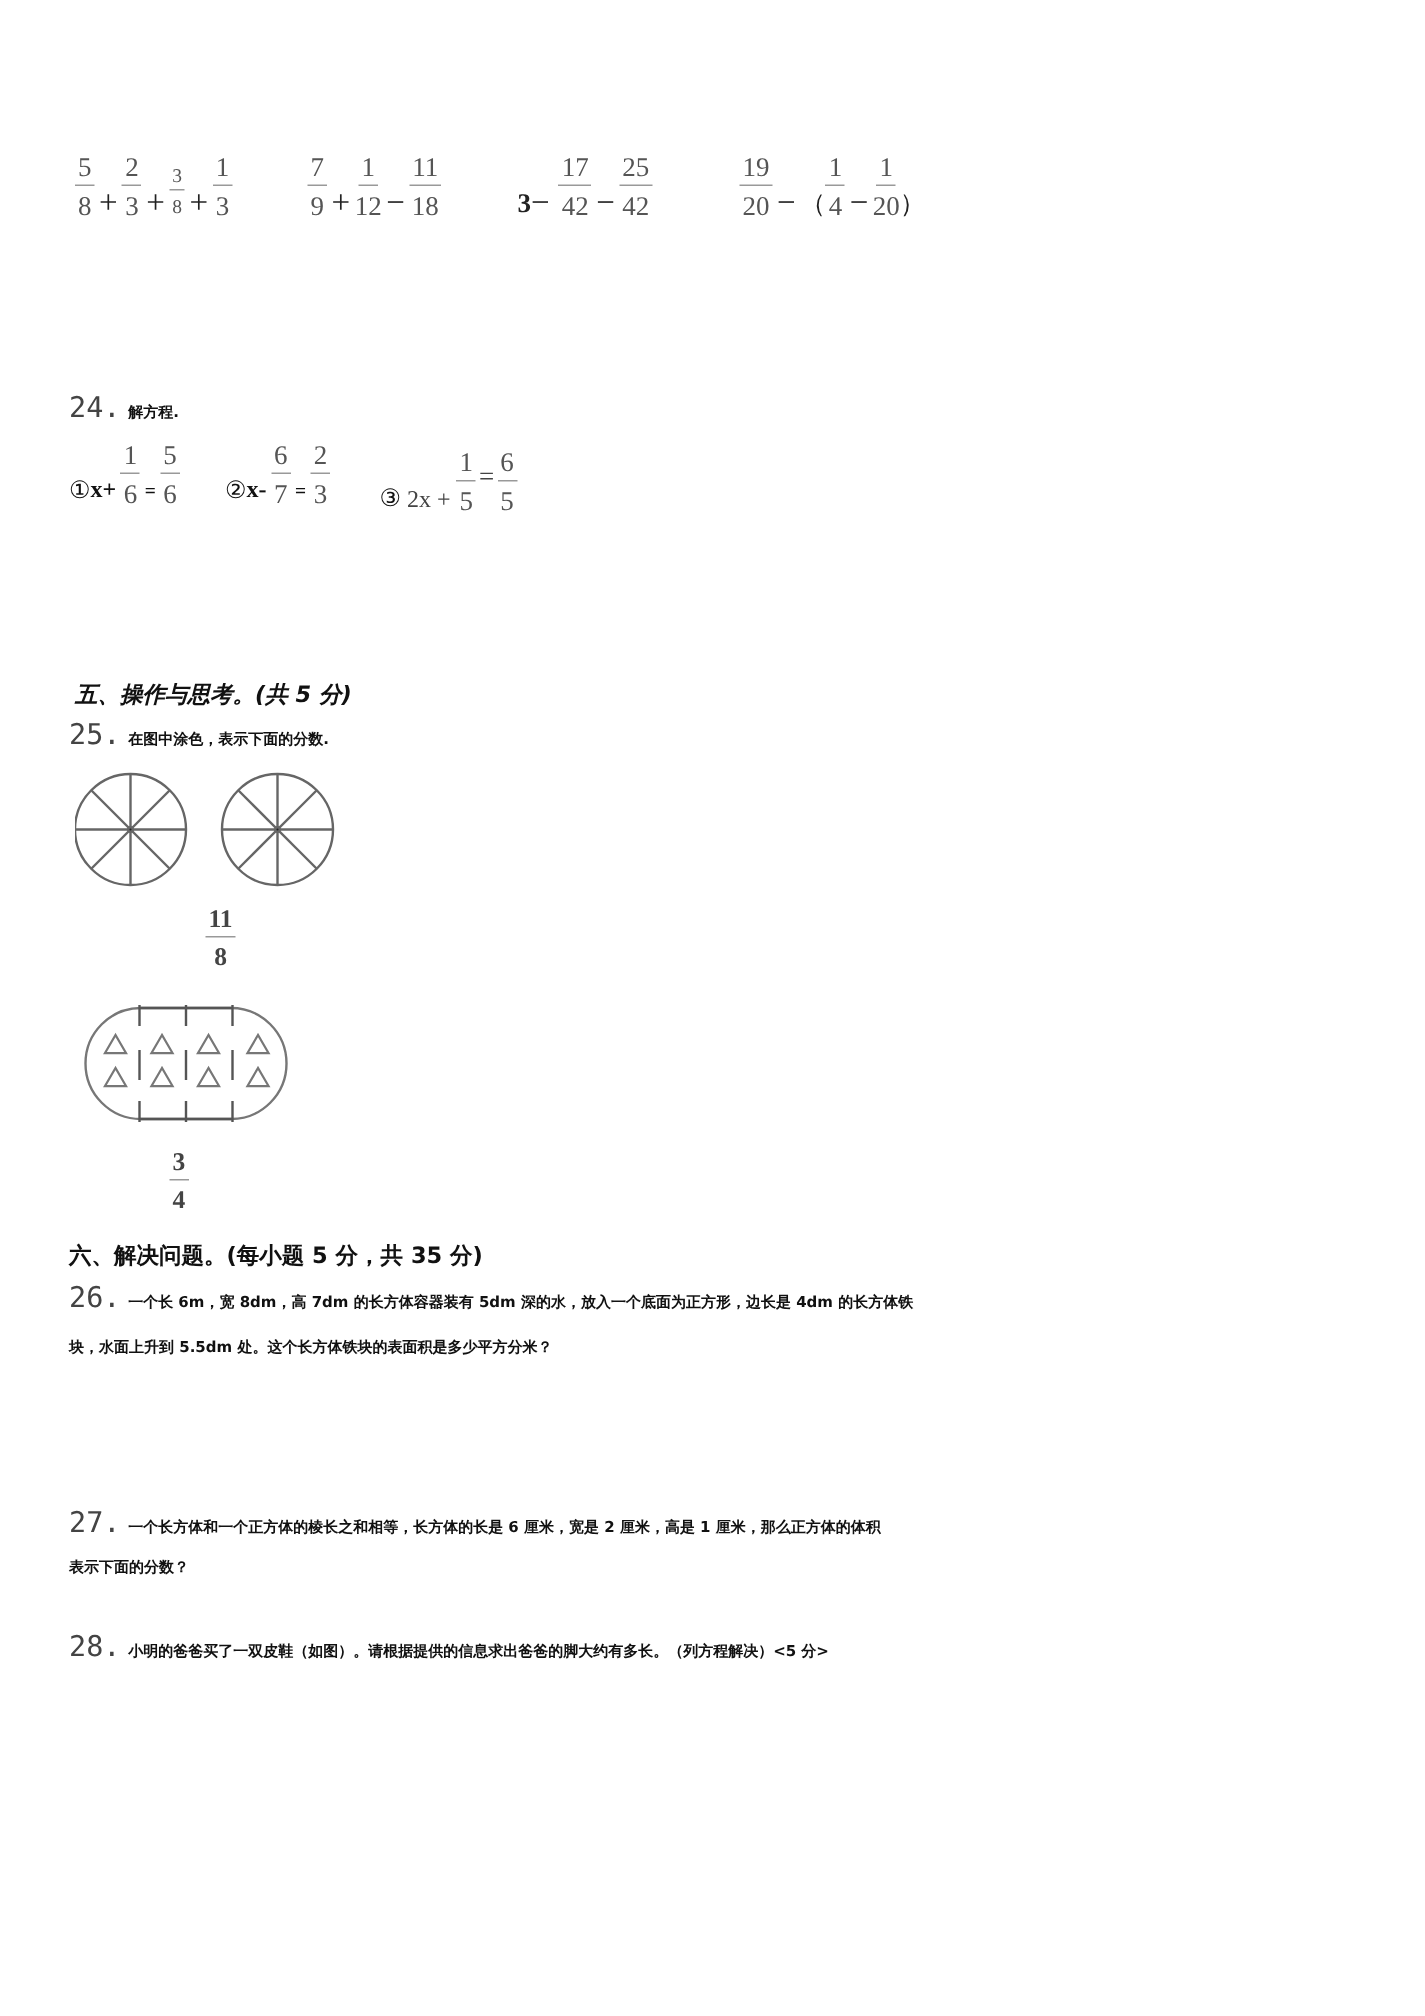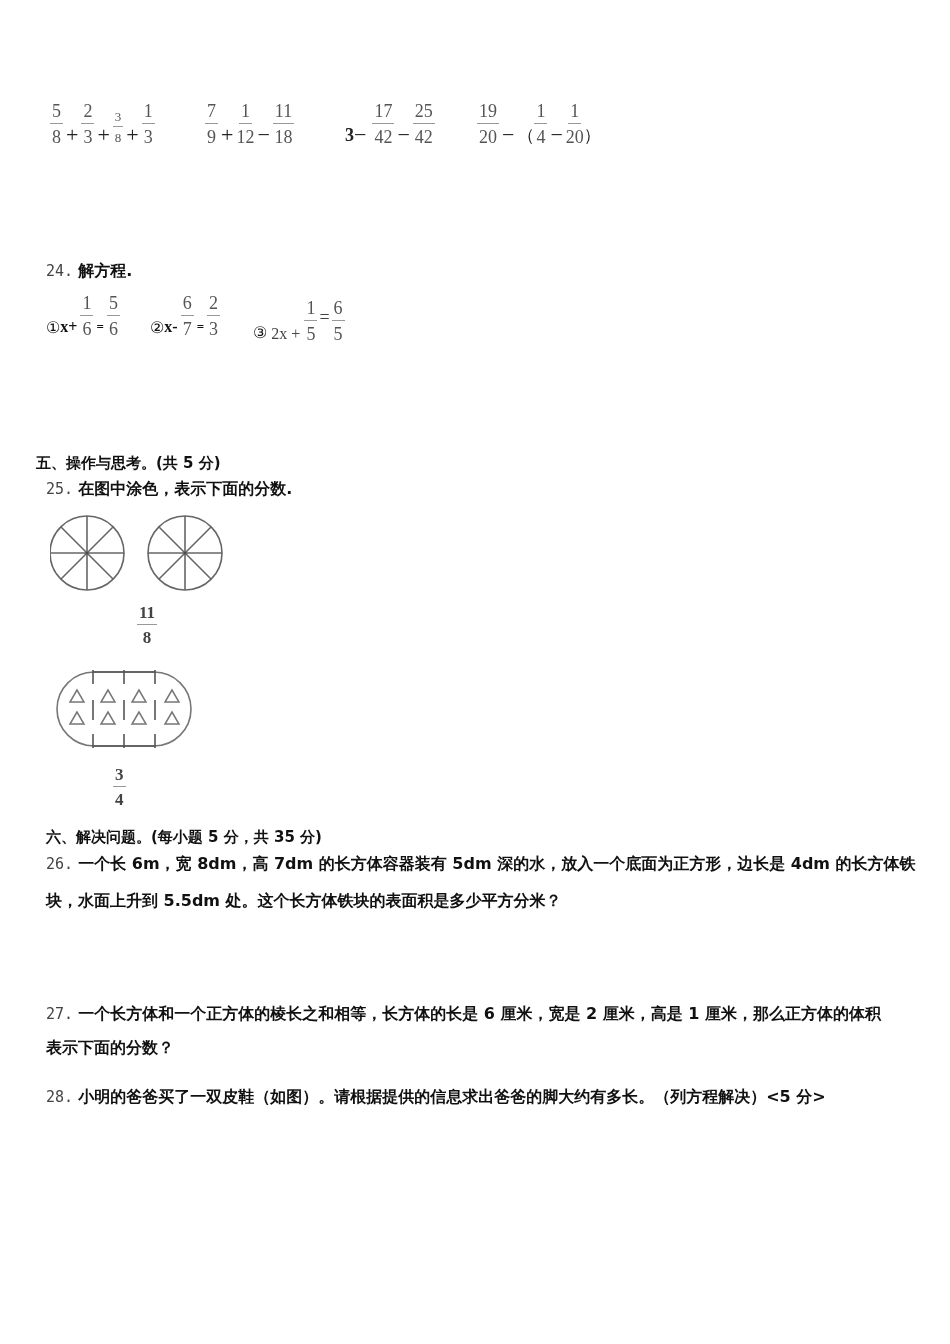--- a/index.html
+++ b/index.html
@@ -7,22 +7,22 @@
          font-family: "DejaVu Serif", "Liberation Serif", serif; color: #111; }
   .abs { position: absolute; }
   .frac { display: inline-flex; flex-direction: column; align-items: center; vertical-align: middle;
           font-family: "Liberation Serif", serif; color: #555; line-height: 1; }
   .frac .num { padding: 0 2px 3px 2px; border-bottom: 1px solid #999; font-size: 18px; }
   .frac .den { padding-top: 4px; font-size: 18px; }
   .frac.small .num, .frac.small .den { font-size: 13px; }
   .op { font-family: "Liberation Serif", serif; font-size: 22px; color: #222; margin: 0 3px; vertical-align: middle; position: relative; top: 11px; }
   .bold { font-weight: bold; }
   .expr { display: inline-flex; align-items: center; }
-  .qnum { font-family: "DejaVu Sans Mono", "Liberation Mono", monospace; color: #444; font-size: 15px; }
-  .cn { font-family: "DejaVu Sans", sans-serif; font-weight: bold; font-size: 16px; color: #111; }
+  .qnum { font-family: "DejaVu Sans Mono", "Liberation Mono", monospace; color: #444; font-size: 19px; }
+  .cn { font-family: "DejaVu Sans", sans-serif; font-weight: bold; font-size: 10px; color: #111; }
   .sec { font-family: "DejaVu Sans", sans-serif; font-size: 15px; font-weight: bold; color: #111; }
   .line { white-space: nowrap; }
   .eqlabel { font-family: "Liberation Serif", serif; font-size: 16px; position: relative; top: 11px; }
   .mixnum { font-family: "Liberation Serif", serif; font-size: 16px; color: #444; }
   .bottom-frac { font-family: "Liberation Serif", serif; color: #444; }
   .bottom-frac .num, .bottom-frac .den { font-size: 17px; font-weight: bold; }
 </style>
 </head>
 <body>
 
@@ -72,21 +72,21 @@
       <span class="num">17</span>
       <span class="den">42</span>
     </span>
   <span class="op">−</span>
   <span class="frac">
       <span class="num">25</span>
       <span class="den">42</span>
     </span>
 </div>
 
-<div class="abs expr" style="left:477px; top:102px;">
+<div class="abs expr" style="left:493px; top:102px;">
   <span class="frac">
       <span class="num">19</span>
       <span class="den">20</span>
     </span>
   <span class="op">−</span>
   <span class="op" style="font-size:17px; margin:0;">（</span>
   <span class="frac">
       <span class="num">1</span>
       <span class="den">4</span>
     </span>
@@ -138,21 +138,21 @@
       <span class="num">1</span>
       <span class="den">5</span>
     </span>
   <span class="mixnum" style="margin:0 2px; font-size:18px; position:relative; top:-4px;">=</span>
   <span class="frac">
       <span class="num">6</span>
       <span class="den">5</span>
     </span>
 </div>
 
-<div class="abs sec line" style="left:36px; top:454px;">五、操作与思考。(共 5 分)</div>
+<div class="abs sec line" style="left:50px; top:454px;font-style:italic;">五、操作与思考。(共 5 分)</div>
 
 <div class="abs line" style="left:46px; top:479px;">
   <span class="qnum">25.</span>
   <span class="cn">在图中涂色，表示下面的分数.</span>
 </div>
 
 <svg class="abs" style="left:50px; top:514px;" width="190" height="80" viewBox="0 0 190 80">
   <g stroke="#666" stroke-width="1.6" fill="none">
     <circle cx="37" cy="39" r="37"></circle>
     <line x1="0" y1="39" x2="74" y2="39"></line>

